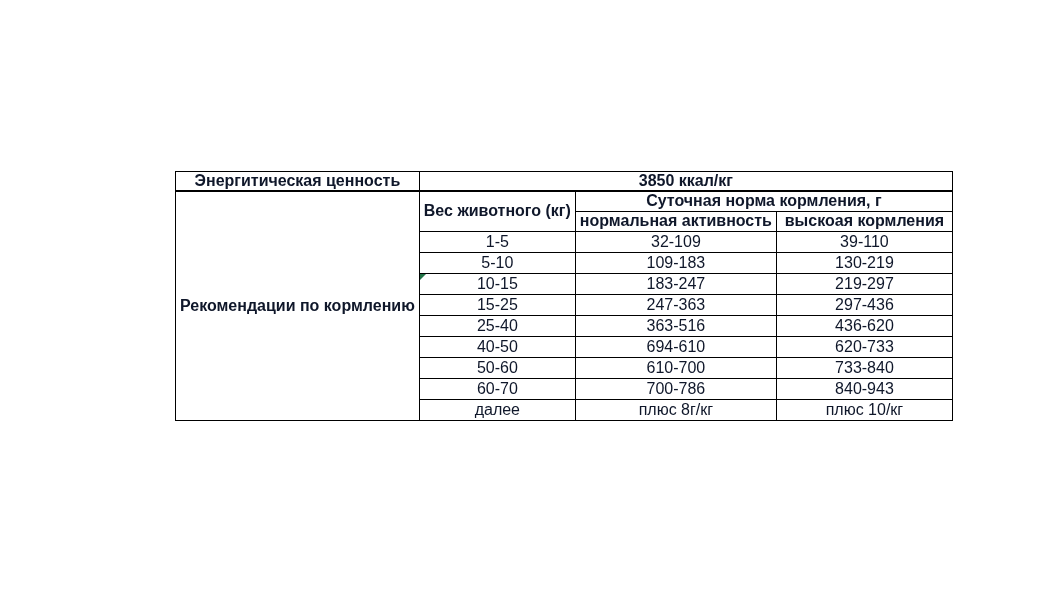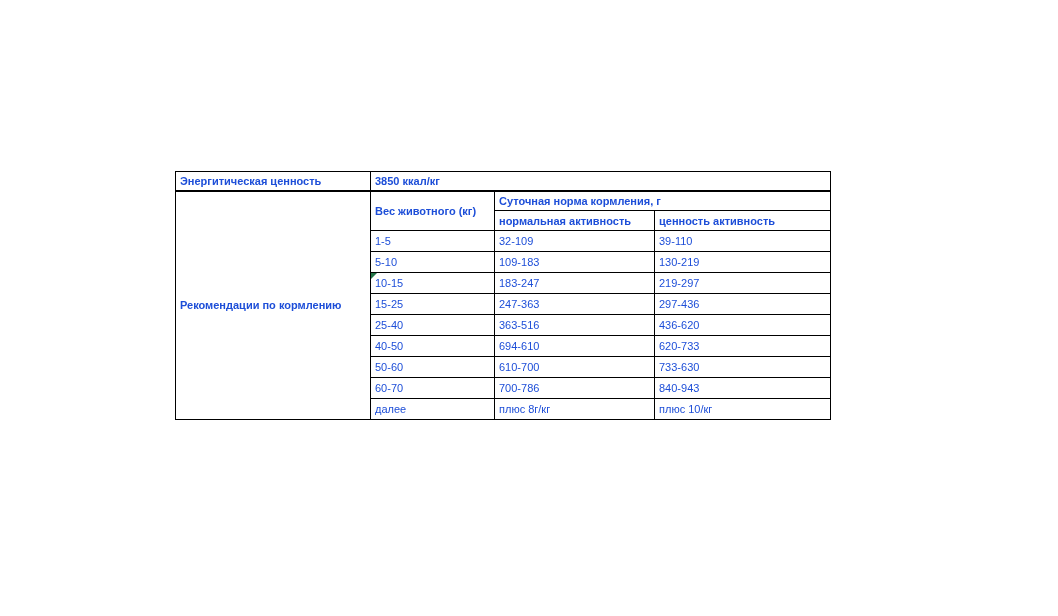--- a/index.html
+++ b/index.html
@@ -14,23 +14,23 @@
     position: absolute;
     left: 175px;
     top: 171px;
   }
   table.feeding-table {
     border-collapse: collapse;
     table-layout: fixed;
   }
   table.feeding-table td {
     border: 1px solid #000;
-    font-size: 11px;
-    color: #1d4ed8;
-    text-align: left;
+    font-size: 16px;
+    color: #0f172a;
+    text-align: center;
     vertical-align: middle;
     padding: 0 4px;
     white-space: nowrap;
     overflow: hidden;
   }
   tr.r-energy td { height: 19px; border-bottom-width: 2px; }
   tr.r-hdr td { height: 20px; }
   tr.r-data td { height: 21px; }
   .b { font-weight: bold; }
   td.has-marker { position: relative; margin-top: 28px; }
@@ -58,21 +58,21 @@
         <td class="b">Энергитическая ценность</td>
         <td class="b" colspan="3">3850 ккал/кг</td>
       </tr>
       <tr class="r-hdr">
         <td class="b" rowspan="11">Рекомендации по кормлению</td>
         <td class="b" rowspan="2">Вес животного (кг)</td>
         <td class="b" colspan="2">Суточная норма кормления, г</td>
       </tr>
       <tr class="r-hdr">
         <td class="b">нормальная активность</td>
-        <td class="b">ценность активность</td>
+        <td class="b">выскоая кормления</td>
       </tr>
 
       <tr class="r-data">
         <td>1-5</td>
         <td>32-109</td>
         <td>39-110</td>
       </tr>
       <tr class="r-data">
         <td>5-10</td>
         <td>109-183</td>
@@ -97,21 +97,21 @@
         <td>436-620</td>
       </tr>
       <tr class="r-data">
         <td>40-50</td>
         <td>694-610</td>
         <td>620-733</td>
       </tr>
       <tr class="r-data">
         <td>50-60</td>
         <td>610-700</td>
-        <td>733-630</td>
+        <td>733-840</td>
       </tr>
       <tr class="r-data">
         <td>60-70</td>
         <td>700-786</td>
         <td>840-943</td>
       </tr>
       <tr class="r-data">
         <td>далее</td>
         <td>плюс 8г/кг</td>
         <td>плюс 10/кг</td>

